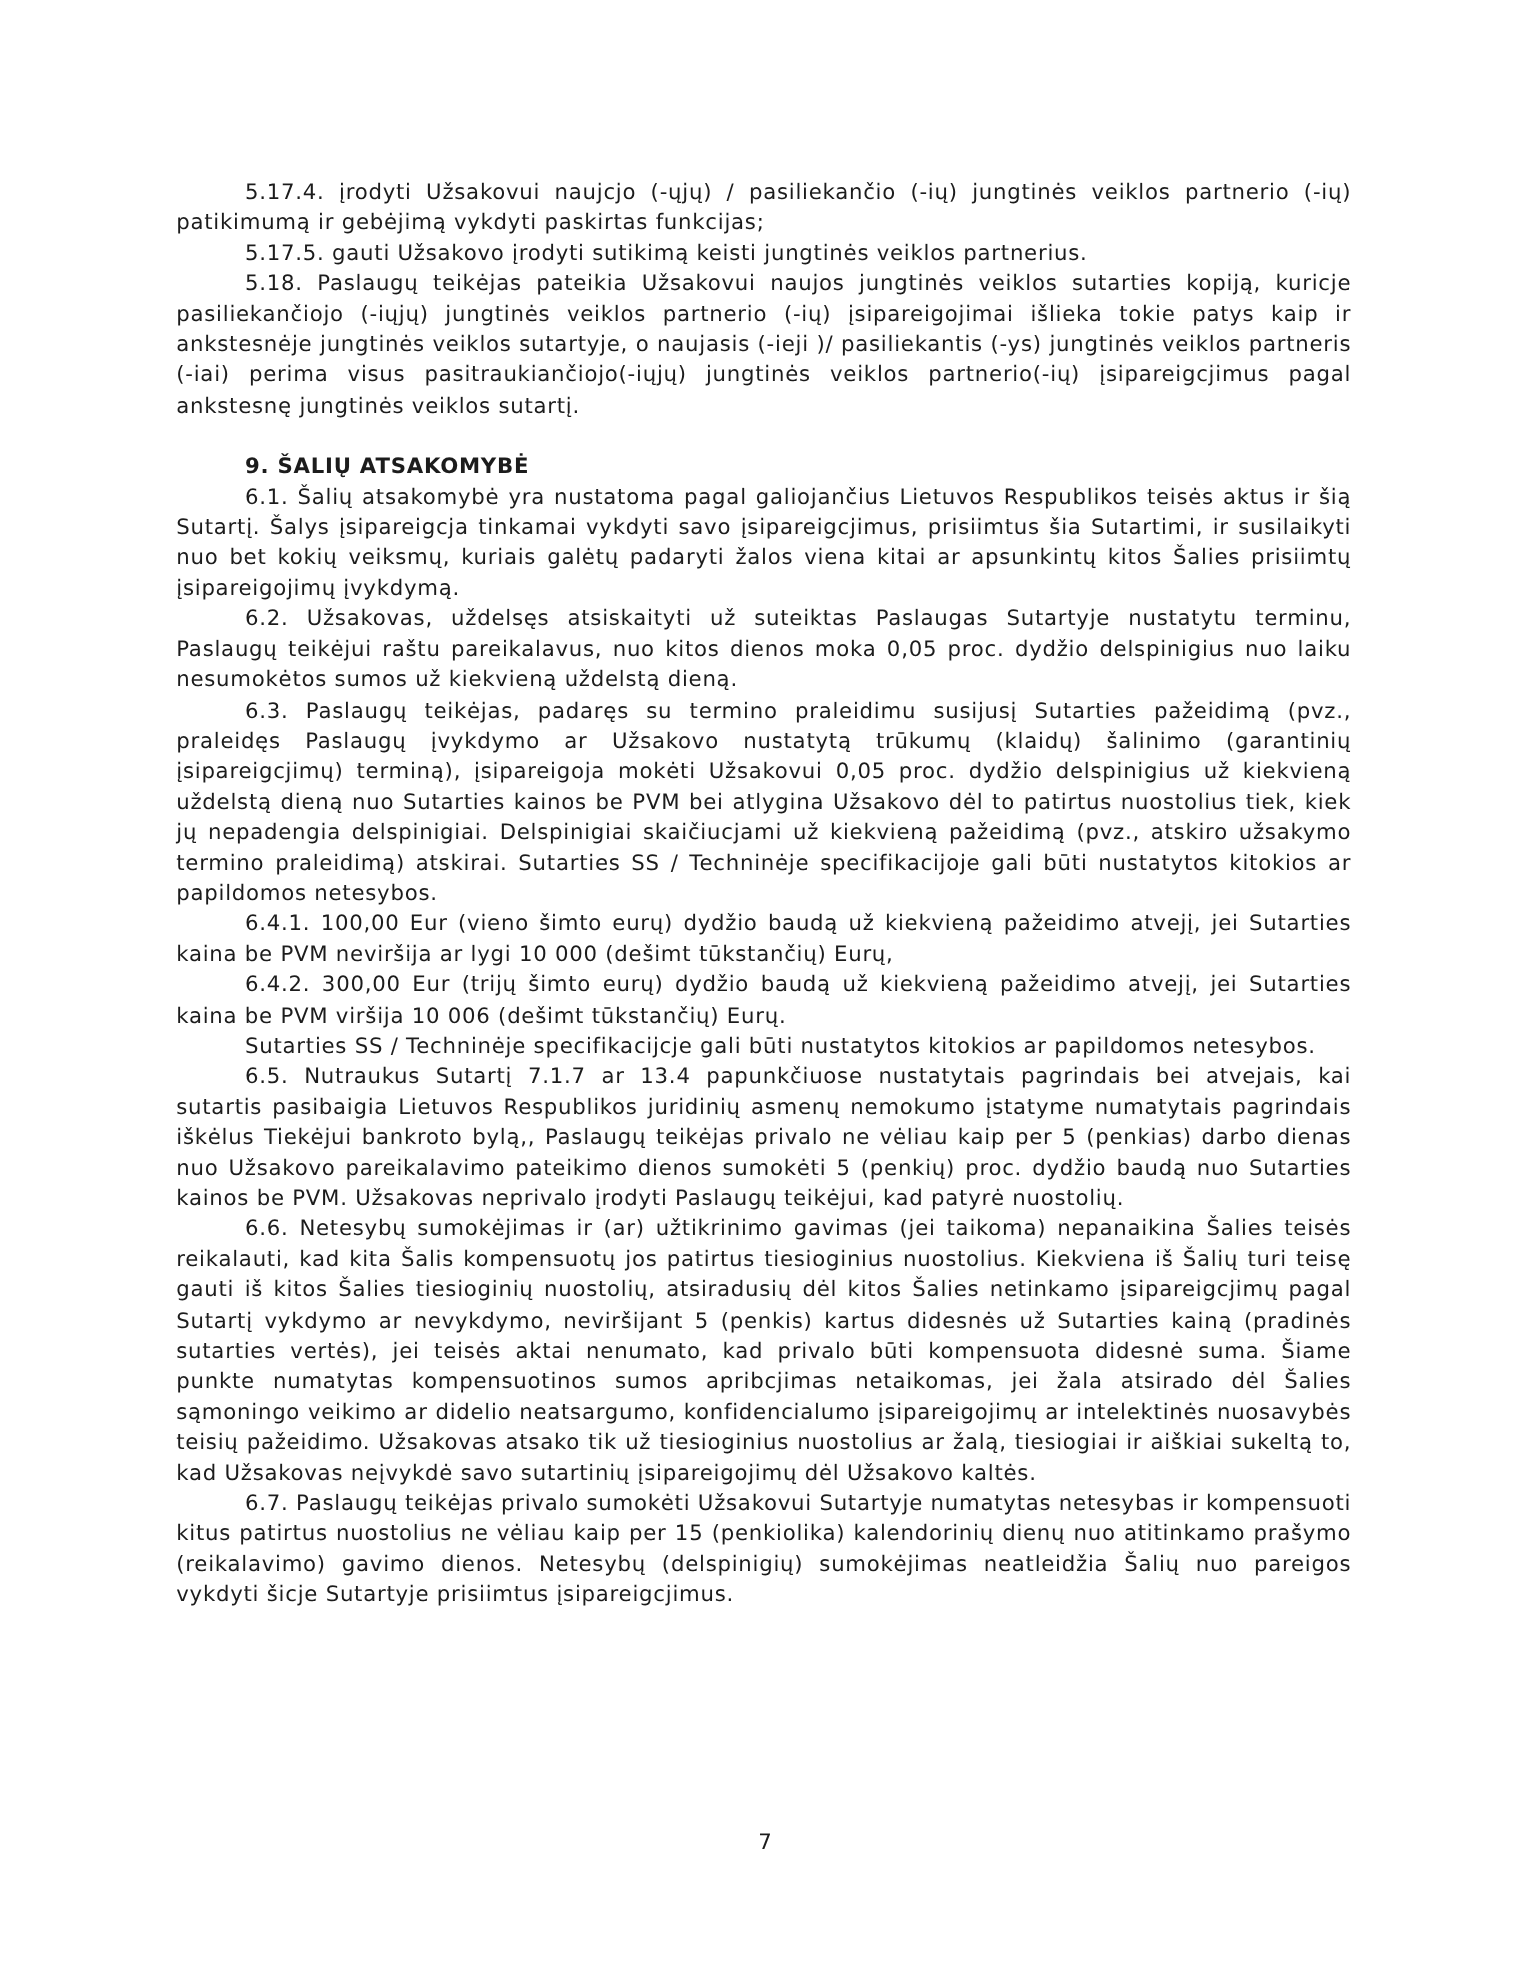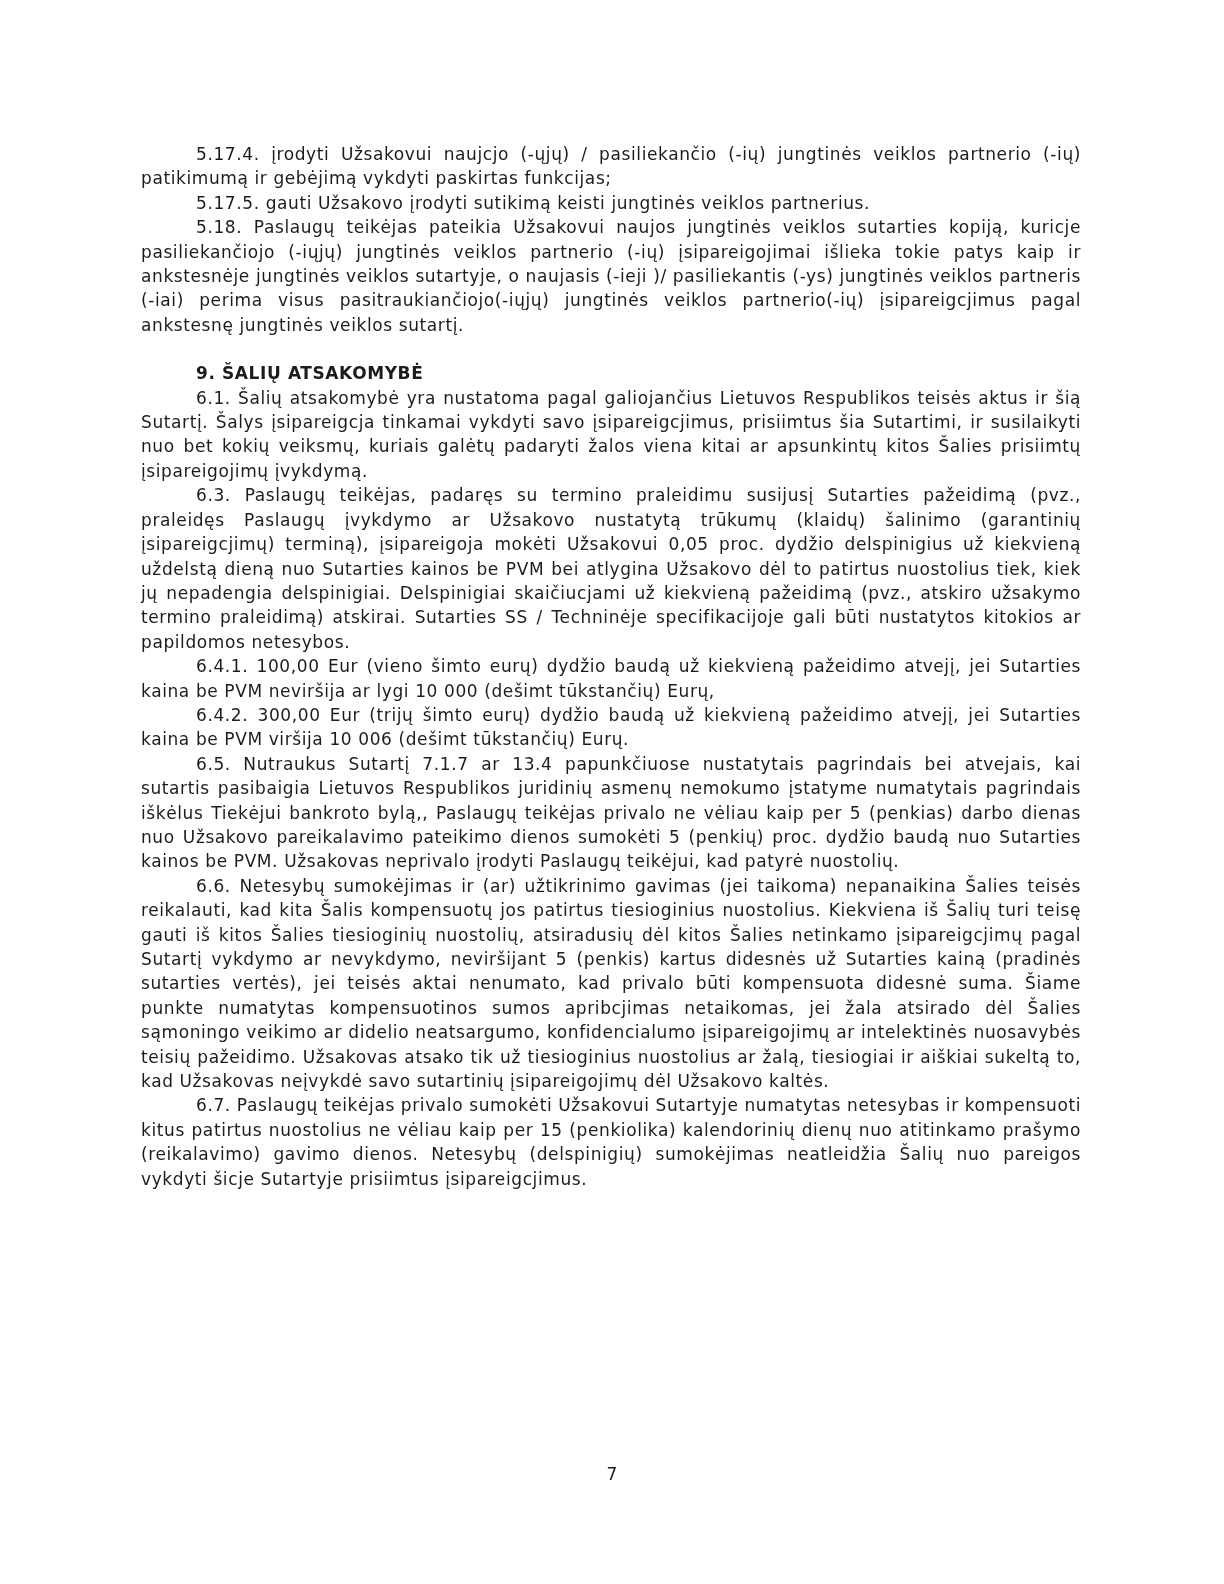--- a/index.html
+++ b/index.html
@@ -48,21 +48,23 @@
 </head>
 <body>
 
 <div class="page">
   <div class="content">
       <p class="para">5.17.4. įrodyti Užsakovui naujcjo (-ųjų) / pasiliekančio (-ių) jungtinės veiklos partnerio (-ių) patikimumą ir gebėjimą vykdyti paskirtas funkcijas;</p>
       <p class="para">5.17.5. gauti Užsakovo įrodyti sutikimą keisti jungtinės veiklos partnerius.</p>
       <p class="para">5.18. Paslaugų teikėjas pateikia Užsakovui naujos jungtinės veiklos sutarties kopiją, kuricje pasiliekančiojo (-iųjų) jungtinės veiklos partnerio (-ių) įsipareigojimai išlieka tokie patys kaip ir ankstesnėje jungtinės veiklos sutartyje, o naujasis (-ieji )/ pasiliekantis (-ys) jungtinės veiklos partneris (-iai) perima visus pasitraukiančiojo(-iųjų) jungtinės veiklos partnerio(-ių) įsipareigcjimus pagal ankstesnę jungtinės veiklos sutartį.</p>
       <p class="para heading">9. ŠALIŲ ATSAKOMYBĖ</p>
       <p class="para">6.1. Šalių atsakomybė yra nustatoma pagal galiojančius Lietuvos Respublikos teisės aktus ir šią Sutartį. Šalys įsipareigcja tinkamai vykdyti savo įsipareigcjimus, prisiimtus šia Sutartimi, ir susilaikyti nuo bet kokių veiksmų, kuriais galėtų padaryti žalos viena kitai ar apsunkintų kitos Šalies prisiimtų įsipareigojimų įvykdymą.</p>
+      <p class="para">6.2. Užsakovas, uždelsęs atsiskaityti už suteiktas Paslaugas Sutartyje nustatytu terminu, Paslaugų teikėjui raštu pareikalavus, nuo kitos dienos moka 0,05 proc. dydžio delspinigius nuo laiku nesumokėtos sumos už kiekvieną uždelstą dieną.</p>
       <p class="para">6.3. Paslaugų teikėjas, padaręs su termino praleidimu susijusį Sutarties pažeidimą (pvz., praleidęs Paslaugų įvykdymo ar Užsakovo nustatytą trūkumų (klaidų) šalinimo (garantinių įsipareigcjimų) terminą), įsipareigoja mokėti Užsakovui 0,05 proc. dydžio delspinigius už kiekvieną uždelstą dieną nuo Sutarties kainos be PVM bei atlygina Užsakovo dėl to patirtus nuostolius tiek, kiek jų nepadengia delspinigiai. Delspinigiai skaičiucjami už kiekvieną pažeidimą (pvz., atskiro užsakymo termino praleidimą) atskirai.  Sutarties SS / Techninėje specifikacijoje gali būti nustatytos kitokios ar papildomos netesybos.</p>
       <p class="para">6.4.1. 100,00 Eur (vieno šimto eurų) dydžio baudą už kiekvieną pažeidimo atvejį, jei Sutarties kaina be PVM neviršija ar lygi 10 000 (dešimt tūkstančių) Eurų,</p>
       <p class="para">6.4.2. 300,00 Eur (trijų šimto eurų) dydžio baudą už kiekvieną pažeidimo atvejį, jei Sutarties kaina be PVM viršija 10 006 (dešimt tūkstančių) Eurų.</p>
+      <p class="para">Sutarties SS / Techninėje specifikacijcje gali būti nustatytos kitokios ar papildomos netesybos.</p>
       <p class="para">6.5. Nutraukus Sutartį 7.1.7 ar 13.4 papunkčiuose nustatytais pagrindais  bei atvejais, kai sutartis pasibaigia Lietuvos Respublikos juridinių asmenų nemokumo įstatyme numatytais pagrindais iškėlus Tiekėjui bankroto bylą,, Paslaugų teikėjas privalo ne vėliau kaip per 5 (penkias) darbo dienas nuo Užsakovo pareikalavimo pateikimo dienos sumokėti 5 (penkių) proc. dydžio baudą nuo Sutarties kainos be PVM. Užsakovas neprivalo įrodyti Paslaugų teikėjui, kad patyrė nuostolių.</p>
       <p class="para">6.6. Netesybų sumokėjimas ir (ar) užtikrinimo gavimas (jei taikoma) nepanaikina Šalies teisės reikalauti, kad kita Šalis kompensuotų jos patirtus tiesioginius nuostolius. Kiekviena iš Šalių turi teisę gauti iš kitos Šalies tiesioginių nuostolių, atsiradusių dėl kitos Šalies netinkamo įsipareigcjimų pagal Sutartį vykdymo ar nevykdymo, neviršijant 5 (penkis) kartus didesnės už Sutarties kainą (pradinės sutarties vertės), jei teisės aktai nenumato, kad privalo būti kompensuota didesnė suma. Šiame punkte numatytas kompensuotinos sumos apribcjimas netaikomas, jei žala atsirado dėl Šalies sąmoningo veikimo ar didelio neatsargumo, konfidencialumo įsipareigojimų ar intelektinės nuosavybės teisių pažeidimo. Užsakovas atsako tik už tiesioginius nuostolius ar žalą, tiesiogiai ir aiškiai sukeltą to, kad Užsakovas neįvykdė savo sutartinių įsipareigojimų dėl Užsakovo kaltės.</p>
       <p class="para">6.7. Paslaugų teikėjas privalo sumokėti Užsakovui Sutartyje numatytas netesybas ir kompensuoti kitus patirtus nuostolius ne vėliau kaip per 15 (penkiolika) kalendorinių dienų nuo atitinkamo prašymo (reikalavimo) gavimo dienos. Netesybų (delspinigių) sumokėjimas neatleidžia Šalių nuo pareigos vykdyti šicje Sutartyje prisiimtus įsipareigcjimus.</p>
     </div>
   <div class="page-number">7</div>
 </div>
 
 </body></html>

